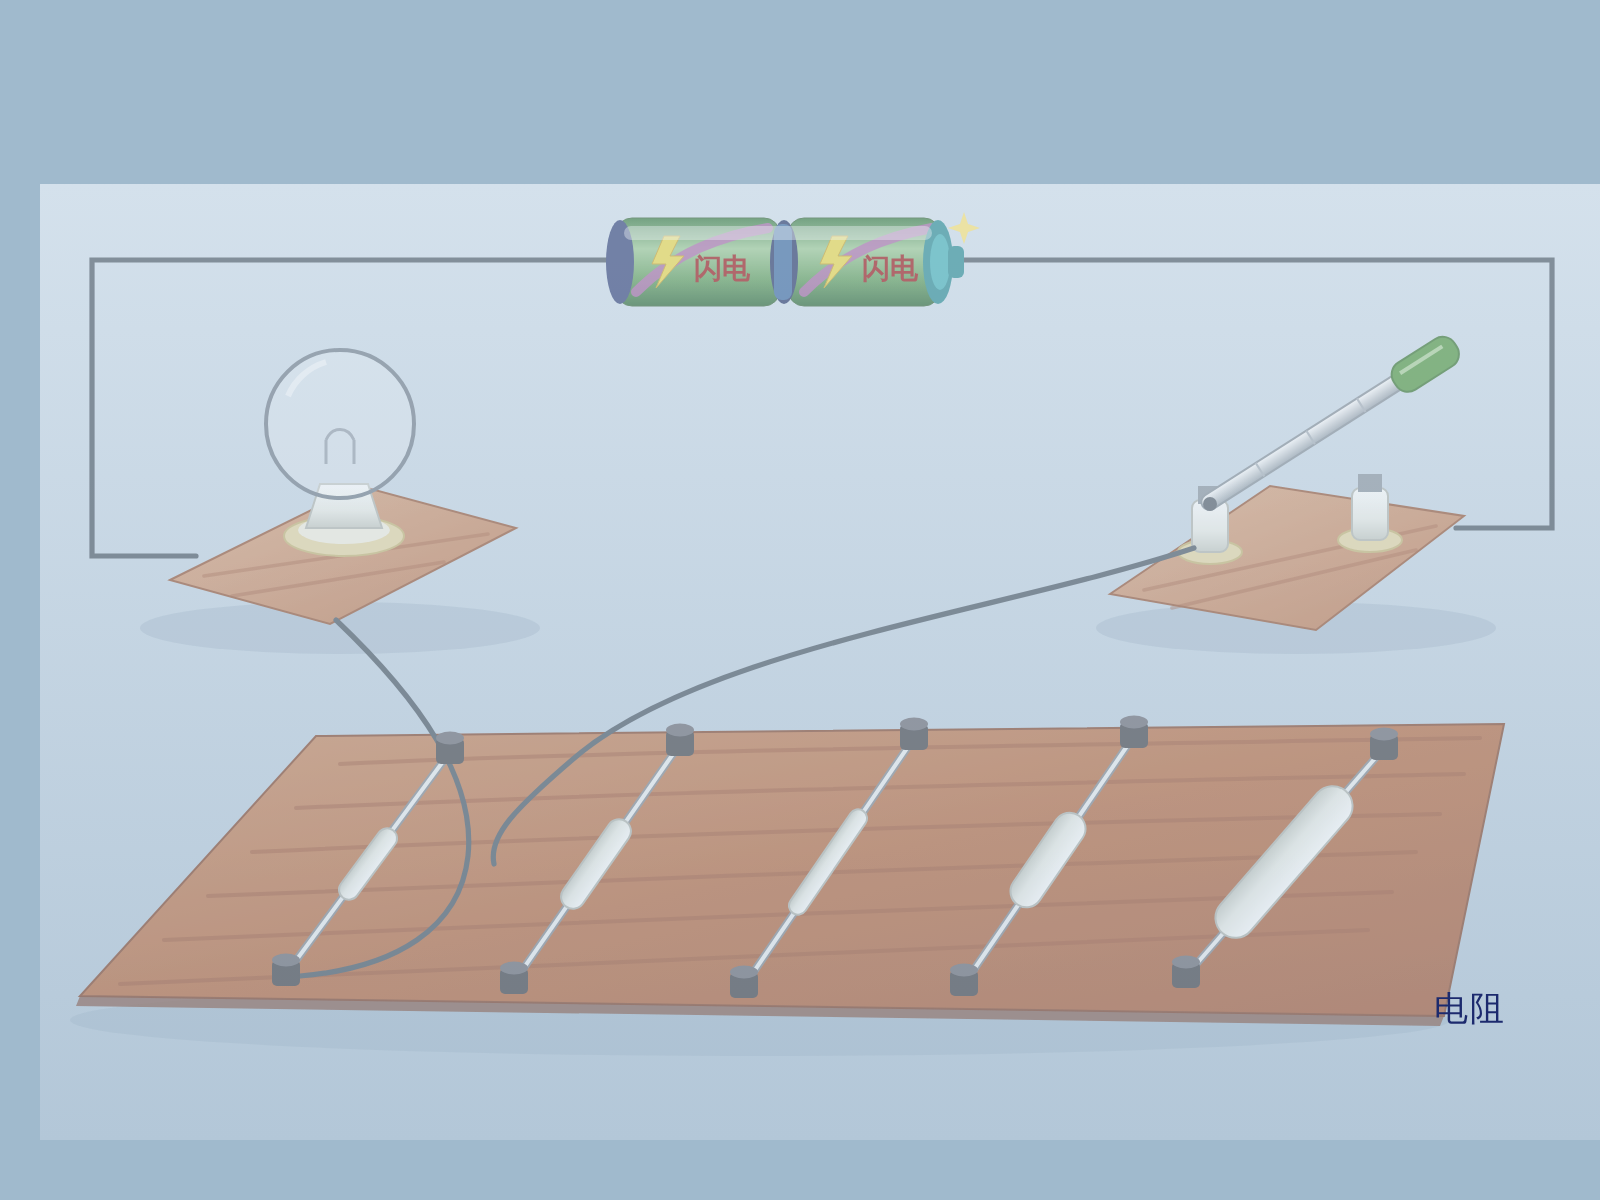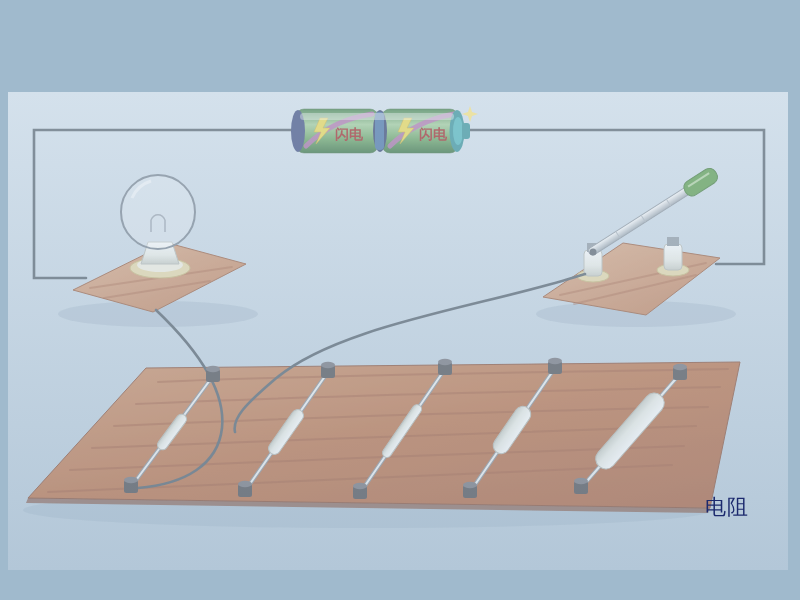--- a/index.html
+++ b/index.html
@@ -4,26 +4,26 @@
 <style>
   html,body{margin:0;padding:0;}
   body{
     width:800px;height:600px;
     background:#a0bacd;
     font-family:"DejaVu Sans", sans-serif;
     overflow:hidden;
   }
   .stage{position:relative;width:800px;height:600px;}
   .picture{
-    position:absolute;left:8px;top:92px;width:780px;height:478px;
+    position:absolute;left:20px;top:92px;width:780px;height:478px;
     background:linear-gradient(#d4e1ec,#b3c7d8);
   }
   .caption{
     position:absolute;left:697px;top:401px;
-    font-size:21px;color:#1c2a6e;letter-spacing:1px;
+    font-size:17px;color:#1c2a6e;letter-spacing:1px;
   }
   
   .wire{fill:none;stroke:#525e6a;stroke-width:2.6;stroke-linecap:round;}
   .grain{stroke:#9a5136;stroke-width:2;opacity:.5;fill:none;stroke-linecap:round;}
   .grain-light{stroke:#a05a3c;stroke-width:1.8;opacity:.45;fill:none;stroke-linecap:round;}
   .ceramic{fill:url(#ceramicGrad);stroke:#b6bab4;stroke-width:1;}
   .terminal-body{fill:#4c4c52;}
   .terminal-top{fill:#73737b;}
   .rwire-dark{stroke:#8a8f96;stroke-width:4;stroke-linecap:round;}
   .rwire-light{stroke:#eef0f2;stroke-width:2;stroke-linecap:round;}

